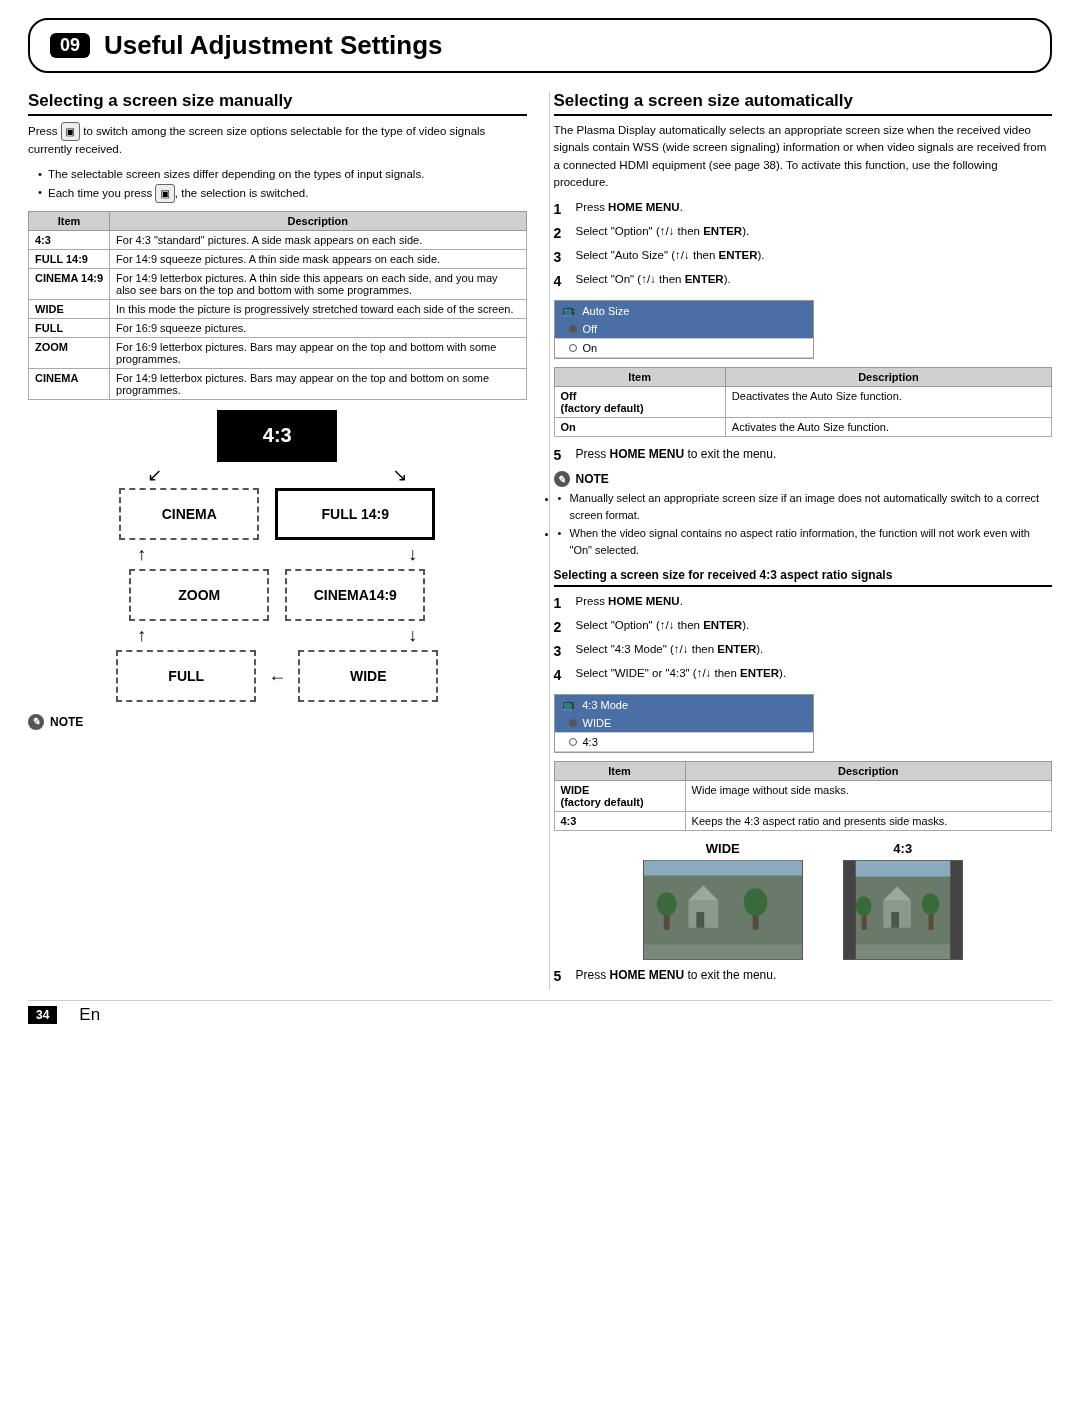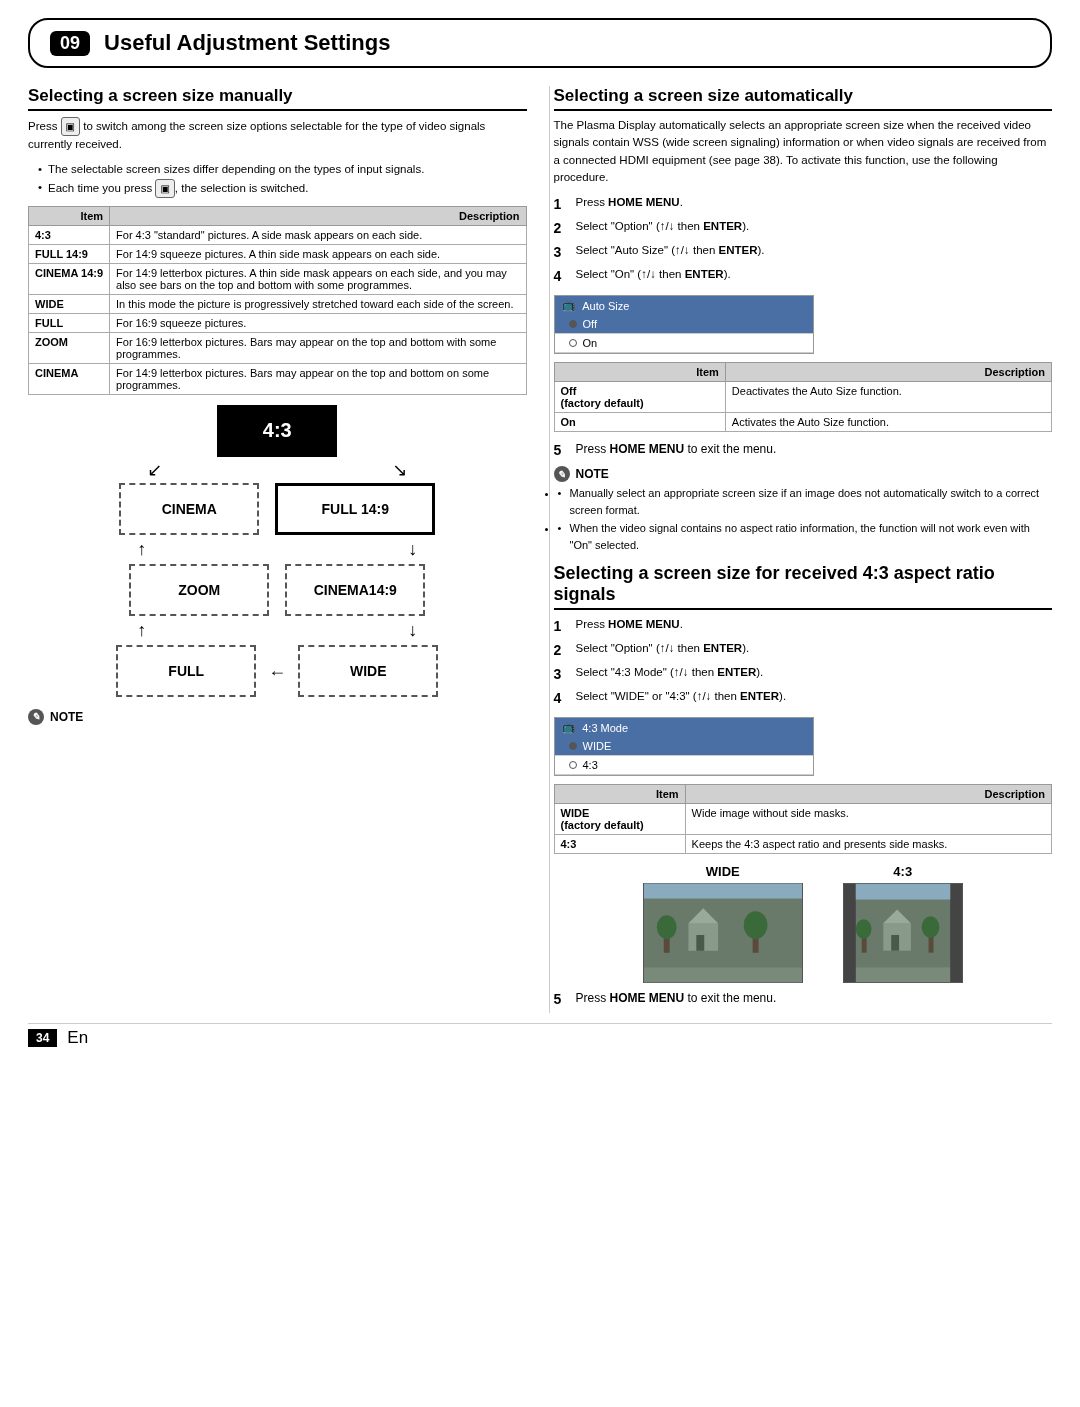--- a/index.html
+++ b/index.html
@@ -25,21 +25,21 @@
     }
     .header-num {
       background: #000;
       color: #fff;
       font-size: 18px;
       font-weight: bold;
       border-radius: 6px;
       padding: 2px 10px;
     }
     .header-title {
-      font-size: 22px;
+      font-size: 26px;
       font-weight: bold;
     }
 
     
     .main-content {
       display: flex;
       gap: 4px;
       margin: 18px 28px 0 28px;
     }
     .col-left {
@@ -85,21 +85,21 @@
     .info-table {
       width: 100%;
       border-collapse: collapse;
       margin-bottom: 10px;
       font-size: 11px;
     }
     .info-table thead tr th {
       background: #d0d0d0;
       border: 1px solid #999;
       padding: 3px 6px;
-      text-align: right;
+      text-align: center;
       font-weight: bold;
     }
     .info-table tbody tr td {
       border: 1px solid #aaa;
       padding: 3px 6px;
       vertical-align: top;
     }
     .info-table tbody tr td:first-child {
       font-weight: bold;
       white-space: nowrap;
@@ -254,21 +254,21 @@
       justify-content: center;
       color: #fff;
       font-size: 10px;
       border: 1px solid #555;
     }
 
     
     .page-footer {
       display: flex;
       align-items: center;
-      gap: 10px;
+      gap: 22px;
       margin: 10px 28px 0 28px;
       border-top: 1px solid #ccc;
       padding-top: 4px;
     }
     .page-num-box {
       background: #000;
       color: #fff;
       padding: 2px 8px;
       font-size: 12px;
       font-weight: bold;
@@ -347,21 +347,21 @@
         <tr>
           <td>4:3</td>
           <td>For 4:3 "standard" pictures. A side mask appears on each side.</td>
         </tr>
         <tr>
           <td>FULL 14:9</td>
           <td>For 14:9 squeeze pictures. A thin side mask appears on each side.</td>
         </tr>
         <tr>
           <td>CINEMA 14:9</td>
-          <td>For 14:9 letterbox pictures. A thin side mask appears on each side, and you may also see bars on the top and bottom with some programmes.</td>
+          <td>For 14:9 letterbox pictures. A thin side this appears on each side, and you may also see bars on the top and bottom with some programmes.</td>
         </tr>
         <tr>
           <td>WIDE</td>
           <td>In this mode the picture is progressively stretched toward each side of the screen.</td>
         </tr>
         <tr>
           <td>FULL</td>
           <td>For 16:9 squeeze pictures.</td>
         </tr>
         <tr>
@@ -490,21 +490,21 @@
         <span class="note-icon">✎</span>
         <span>NOTE</span>
       </div>
       <ul class="note-body">
         <li>Manually select an appropriate screen size if an image does not automatically switch to a correct screen format.</li>
         <li>When the video signal contains no aspect ratio information, the function will not work even with "On" selected.</li>
       </ul>
     </div>
 
     <div style="margin-top:10px;">
-      <div class="section-title" style="font-size:18px;">Selecting a screen size for received 4:3 aspect ratio signals</div>
+      <div class="section-title" style="font-size:12px;">Selecting a screen size for received 4:3 aspect ratio signals</div>
 
       <ol class="steps-list">
         <li>
             <span class="step-num">1</span>
             <span>Press <strong>HOME MENU</strong>.</span>
           </li>
         <li>
             <span class="step-num">2</span>
             <span>Select "Option" (↑/↓ then <strong>ENTER</strong>).</span>
           </li>

